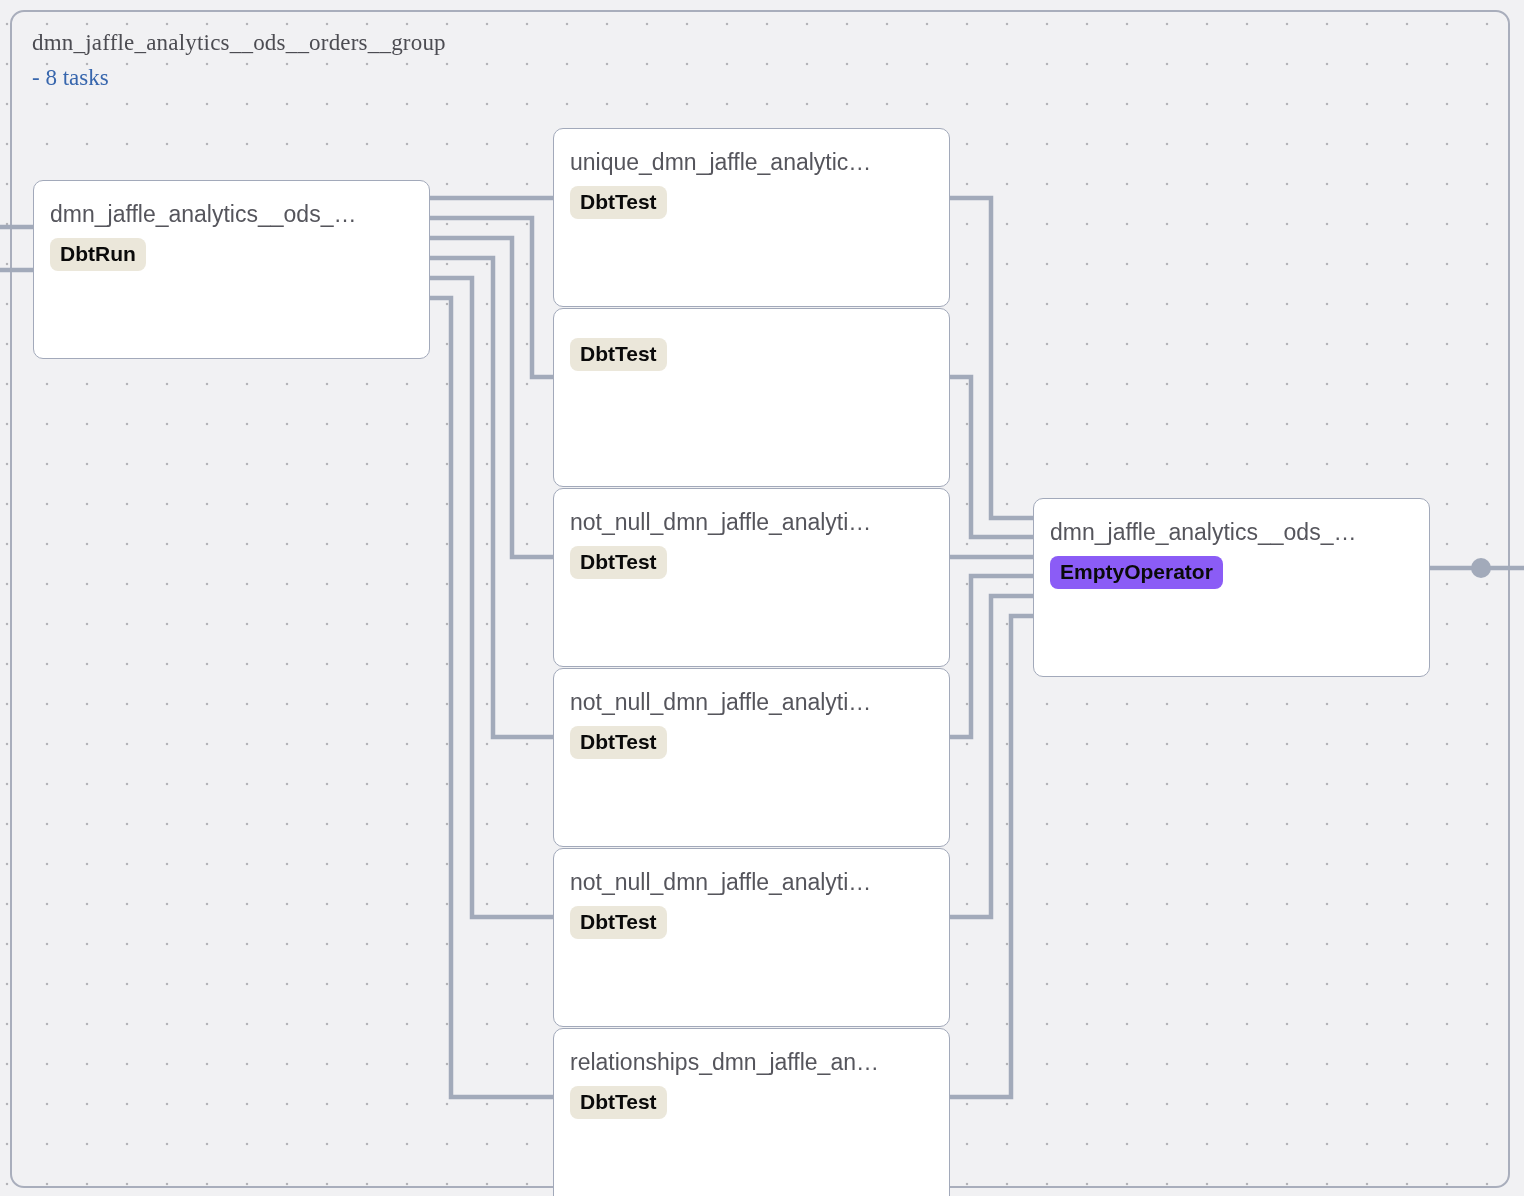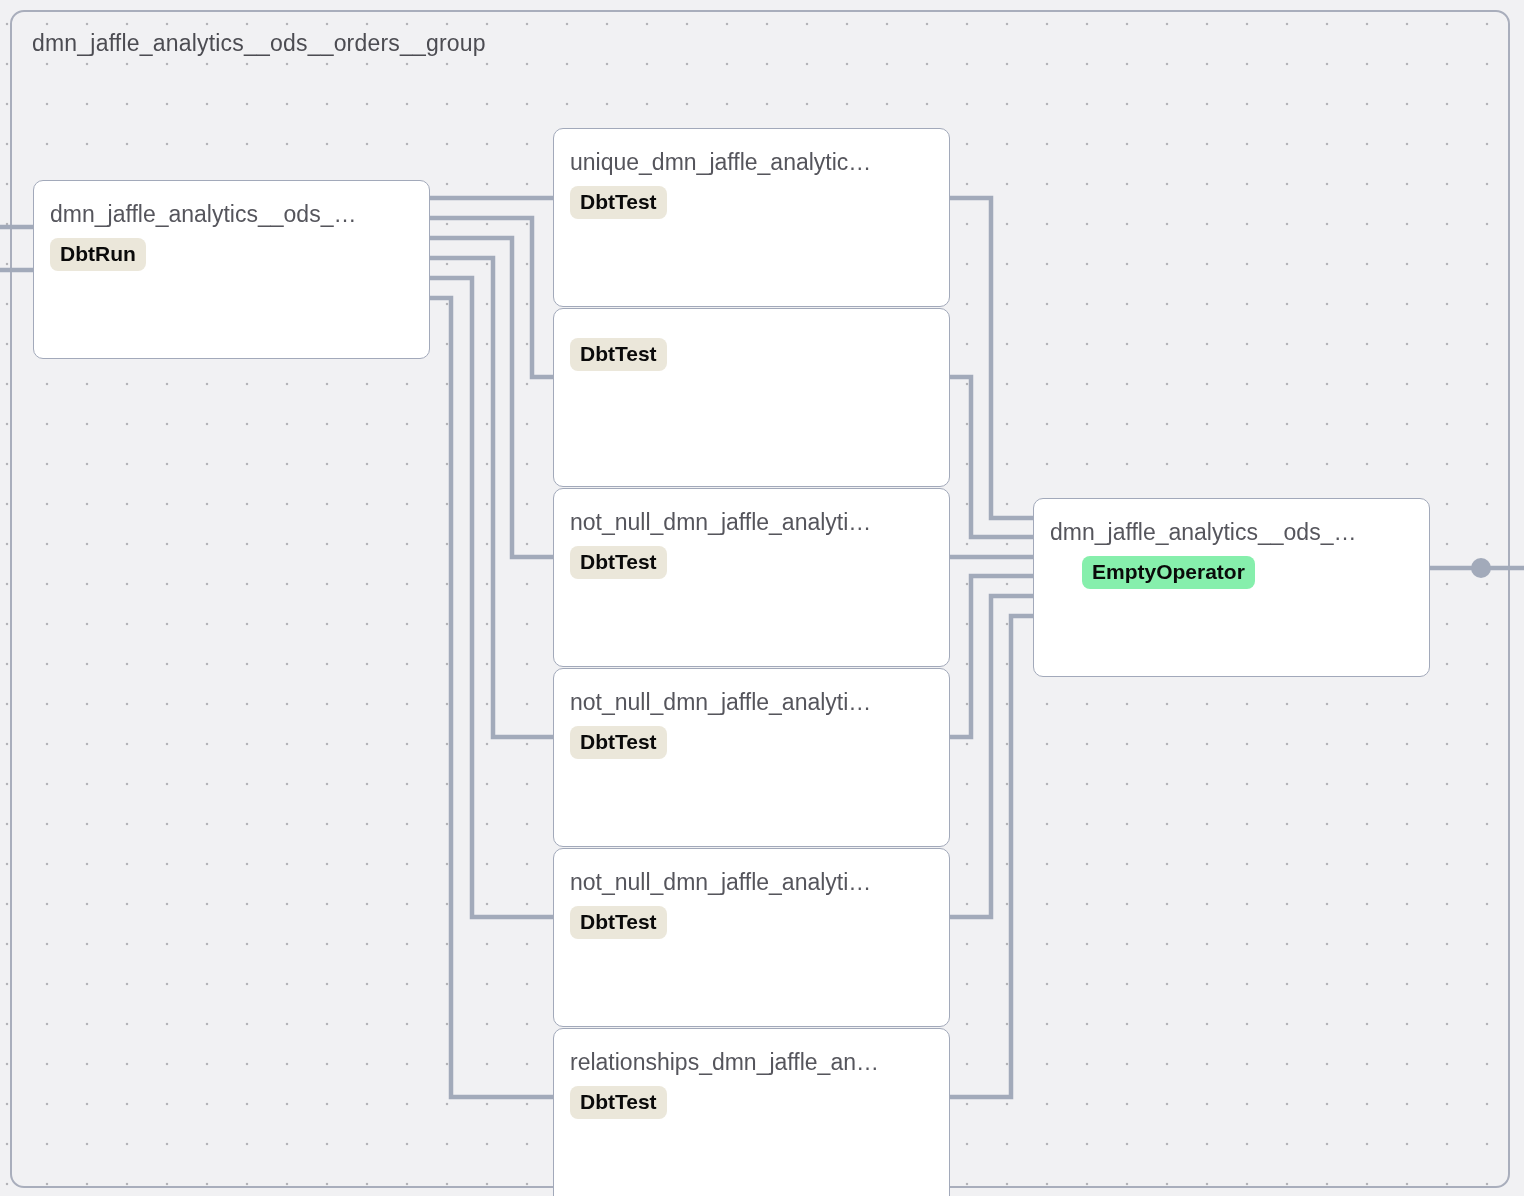--- a/index.html
+++ b/index.html
@@ -12,20 +12,21 @@
     background-color:#f1f1f3;
     background-image:radial-gradient(circle,#b4b4b8 1.4px,transparent 1.6px);
     background-size:40px 40px;
     background-position:27px 4px;
   }
   .edge-layer{position:absolute;left:0;top:0;z-index:1;}
   .group{
     position:absolute;left:10px;top:10px;width:1500px;height:1178px;
     border:2px solid #a9aebc;border-radius:14px;box-sizing:border-box;
     z-index:0;
+    font-family:Liberation Serif, serif;
   }
   .group-header{position:absolute;left:20px;top:18px;}
   .group-title{
     font-size:23px;color:#4c4c52;letter-spacing:0.2px;white-space:nowrap;
   }
   .group-subtitle{
     font-size:23px;color:#3766ad;margin-top:9px;white-space:nowrap;cursor:pointer;
   }
   .node{
     position:absolute;width:397px;height:179px;box-sizing:border-box;
@@ -34,38 +35,39 @@
   }
   .node-title{
     font-size:23px;color:#55555c;line-height:28px;
     white-space:nowrap;overflow:hidden;text-overflow:ellipsis;
   }
   .badge{
     display:inline-block;margin-top:10px;padding:3px 10px 5px 10px;
     border-radius:8px;font-size:21px;color:#0a0a0a;line-height:25px;font-weight:bold;
   }
   .badge.dbt{background:#ebe7da;}
-  .badge.empty{background:#86efac;margin-left:32px;}
+  .badge.empty{background:#8b5cf6;}
   #node-run{left:33px;top:180px;}
   #node-test1{left:553px;top:128px;}
   #node-test2{left:553px;top:308px;}
   #node-test3{left:553px;top:488px;}
   #node-test4{left:553px;top:668px;}
   #node-test5{left:553px;top:848px;}
   #node-test6{left:553px;top:1028px;}
   #node-empty{left:1033px;top:498px;}
 </style>
 </head>
 <body>
 
 <div class="canvas">
 
   <div class="group">
     <div class="group-header">
       <div class="group-title">dmn_jaffle_analytics__ods__orders__group</div>
+      <div class="group-subtitle">- 8 tasks</div>
     </div>
   </div>
 
   <svg class="edge-layer" width="1524" height="1196" viewBox="0 0 1524 1196">
       <polyline points="0,227 33,227" fill="none" stroke="#a2aaba" stroke-width="4.5"></polyline>
       <polyline points="0,270 33,270" fill="none" stroke="#a2aaba" stroke-width="4.5"></polyline>
       <polyline points="430,198 553,198" fill="none" stroke="#a2aaba" stroke-width="4.5"></polyline>
       <polyline points="430,218 532,218 532,377 553,377" fill="none" stroke="#a2aaba" stroke-width="4.5"></polyline>
       <polyline points="430,238 512,238 512,557 553,557" fill="none" stroke="#a2aaba" stroke-width="4.5"></polyline>
       <polyline points="430,258 493,258 493,737 553,737" fill="none" stroke="#a2aaba" stroke-width="4.5"></polyline>

